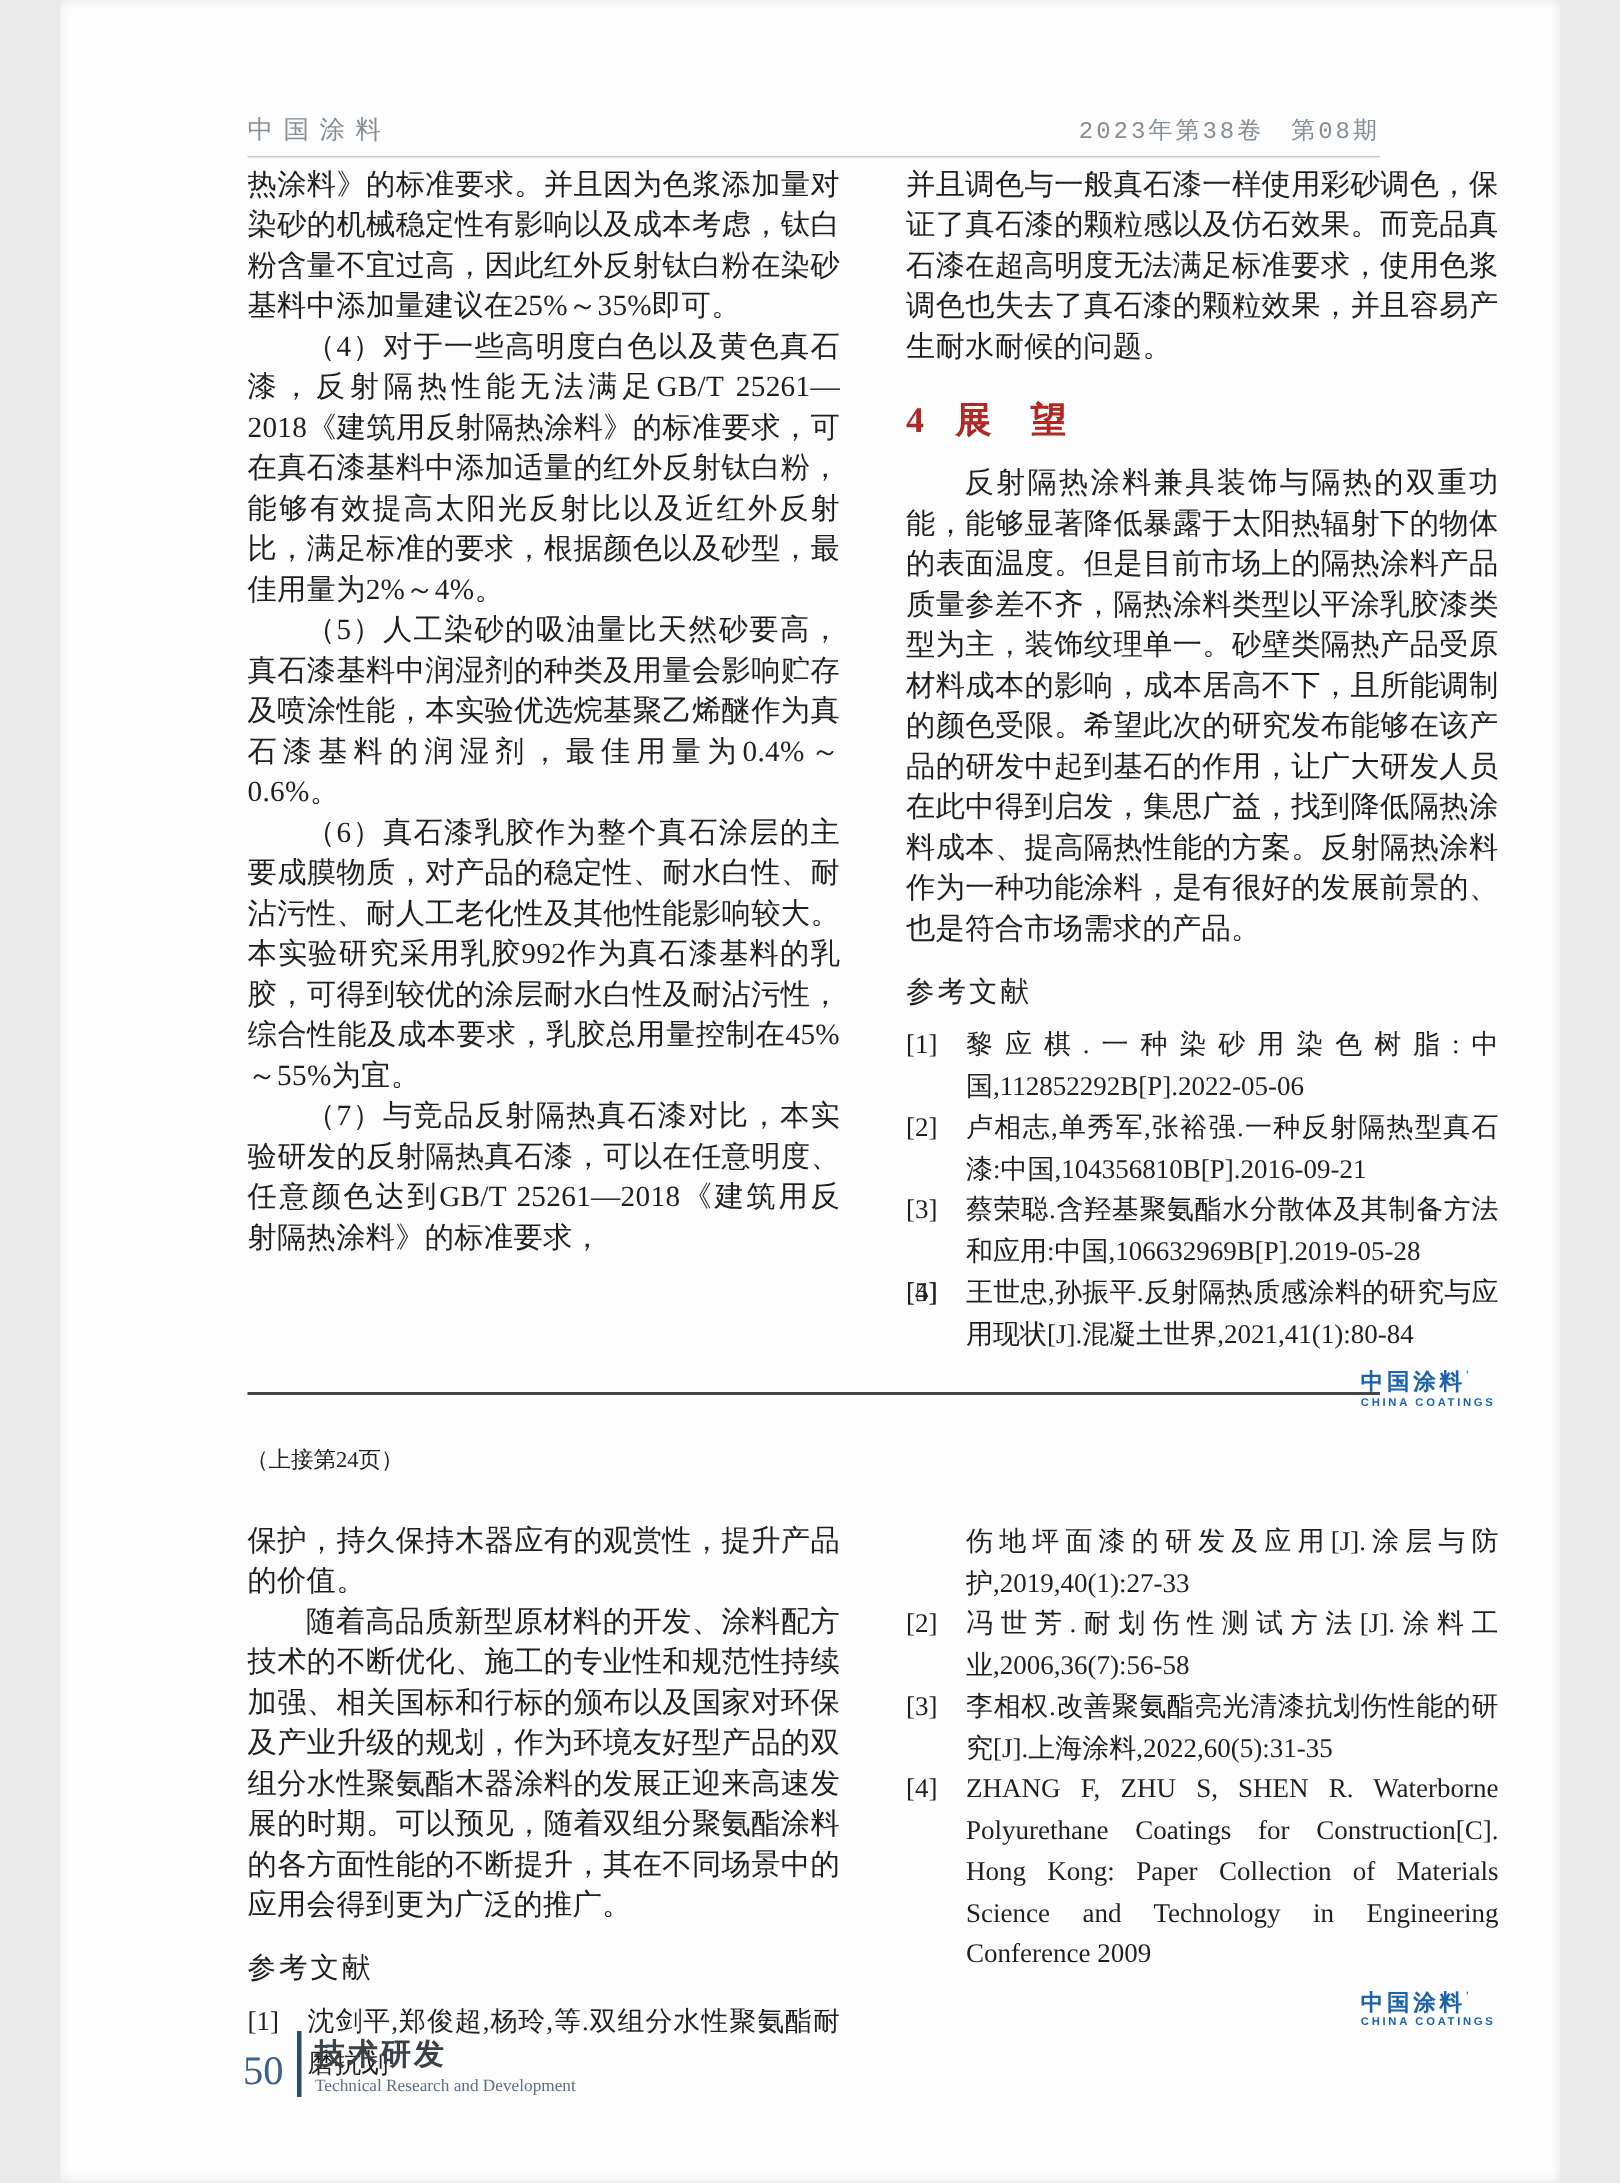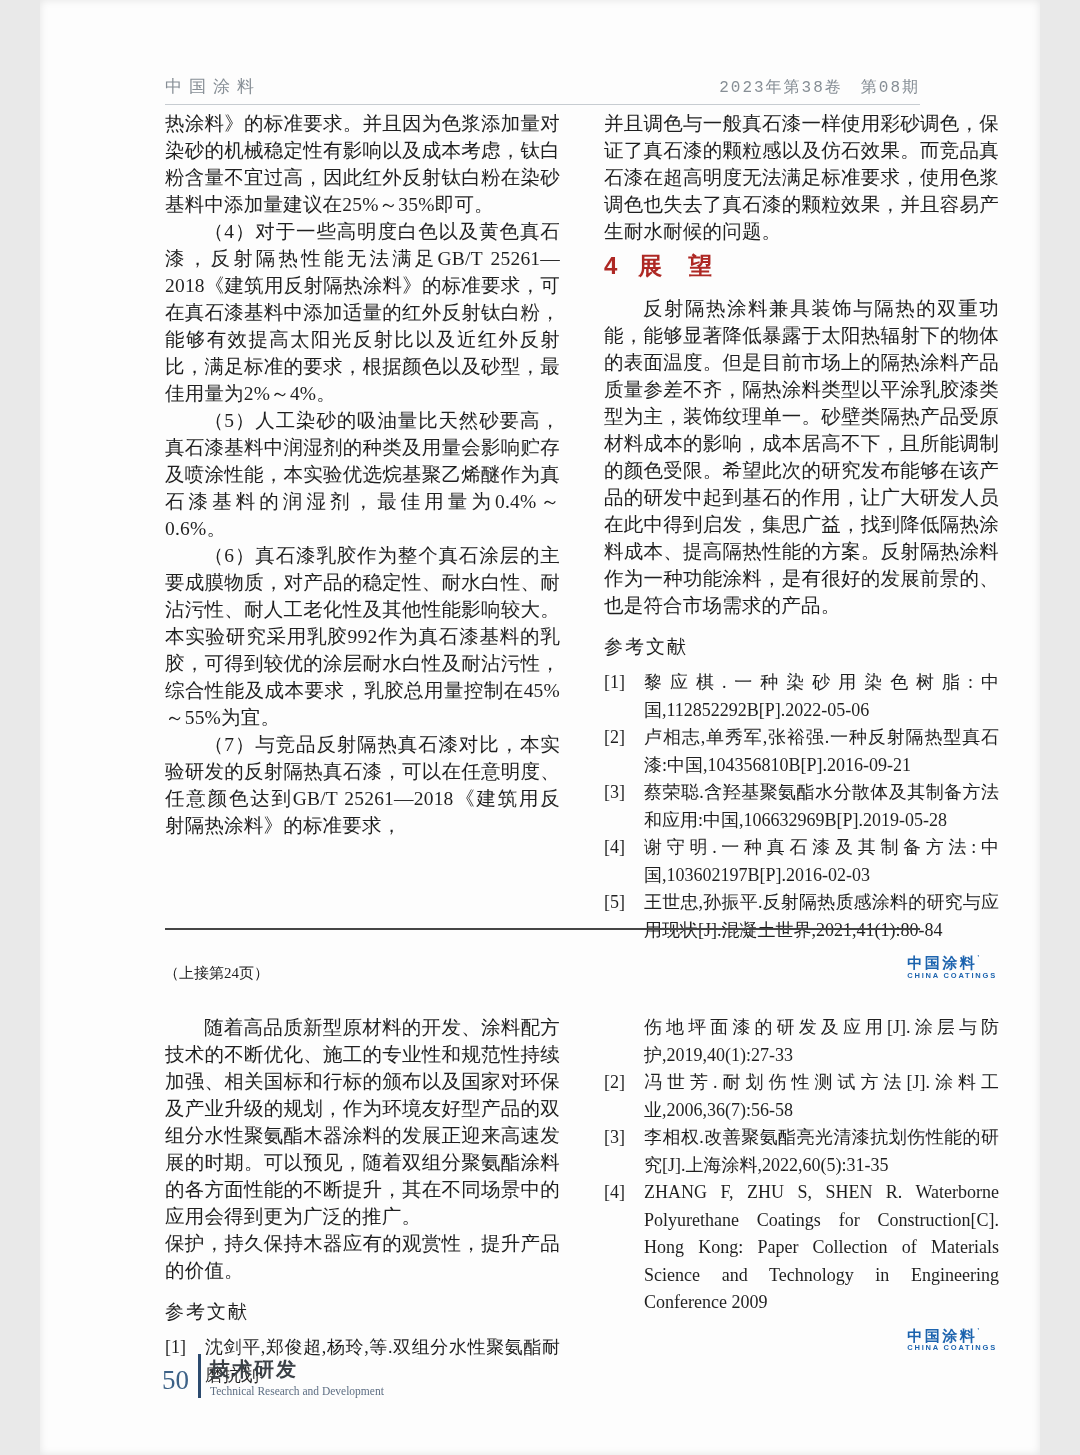--- a/index.html
+++ b/index.html
@@ -26,21 +26,21 @@
   .cols-bottom { top:1014px; }
   .col { width:402px; }
 
   .para {
     margin:0; font-size:19.5px; line-height:27px; text-align:justify;
     letter-spacing:0.2px;
   }
   .indent { text-indent:2em; }
 
   .section-heading {
-    margin:5px 0 13px 0; font-family:Liberation Sans, sans-serif;
+    margin:19px 0 13px 0; font-family:Liberation Serif, serif;
     font-weight:bold; font-size:24px; letter-spacing:1px;
   }
   .heading-number { margin-right:20px; }
 
   .refs-title {
     font-weight:normal; font-size:19px;
     margin:15px 0 9px 0; font-family:"Liberation Sans", sans-serif;
     letter-spacing:2px;
   }
   .ref {
@@ -109,21 +109,20 @@
       <div class="ref">
         <span class="ref-label">[2]</span>
         <span>卢相志,单秀军,张裕强.一种反射隔热型真石漆:中国,104356810B[P].2016-09-21</span>
       </div>
       <div class="ref">
         <span class="ref-label">[3]</span>
         <span>蔡荣聪.含羟基聚氨酯水分散体及其制备方法和应用:中国,106632969B[P].2019-05-28</span>
       </div>
       <div class="ref">
         <span class="ref-label">[4]</span>
-        <span>谢守明.一种真石漆及其制备方法:中国,103602197B[P].2016-02-03</span>
       </div>
       <div class="ref">
         <span class="ref-label">[5]</span>
         <span>王世忠,孙振平.反射隔热质感涂料的研究与应用现状[J].混凝土世界,2021,41(1):80-84</span>
       </div>
 
       <div class="logo">
         <div>
           <span class="logo-title">中国涂料</span><sup class="logo-mark">’</sup>
         </div>
@@ -131,22 +130,22 @@
       </div>
     </div>
   </div>
 
   <div class="divider"></div>
   <div class="continuation-note">（上接第24页）</div>
 
   <div class="cols cols-bottom">
 
     <div class="col">
+      <p class="para">保护，持久保持木器应有的观赏性，提升产品的价值。</p>
       <p class="para indent">随着高品质新型原材料的开发、涂料配方技术的不断优化、施工的专业性和规范性持续加强、相关国标和行标的颁布以及国家对环保及产业升级的规划，作为环境友好型产品的双组分水性聚氨酯木器涂料的发展正迎来高速发展的时期。可以预见，随着双组分聚氨酯涂料的各方面性能的不断提升，其在不同场景中的应用会得到更为广泛的推广。</p>
-      <p class="para">保护，持久保持木器应有的观赏性，提升产品的价值。</p>
 
       <div class="refs-title">参考文献</div>
 
       <div class="ref">
         <span class="ref-label">[1]</span>
         <span>沈剑平,郑俊超,杨玲,等.双组分水性聚氨酯耐磨抗划</span>
       </div>
     </div>
 
     <div class="col">

